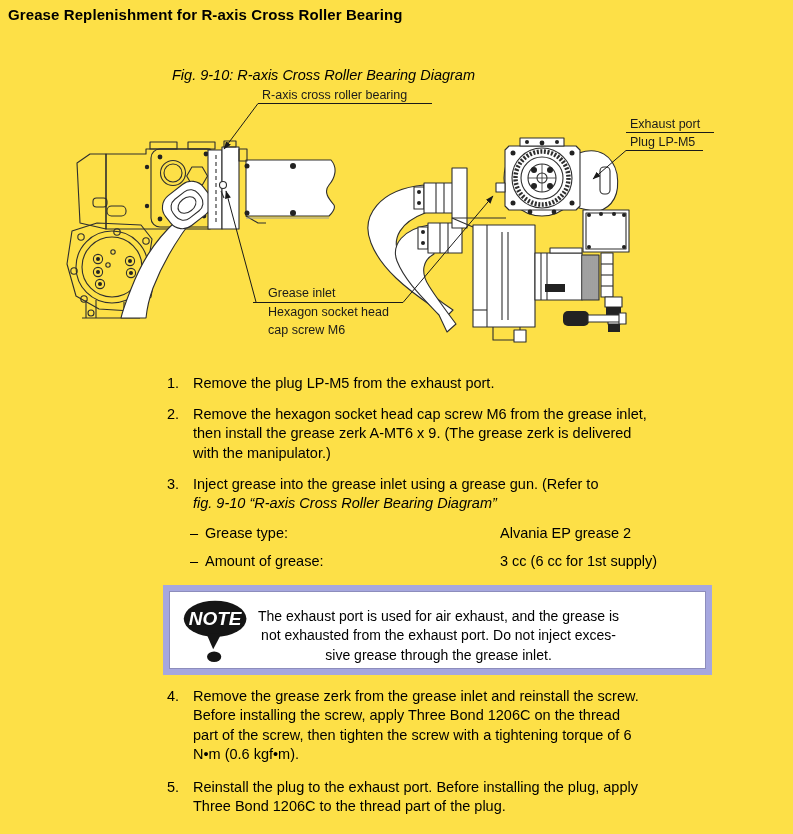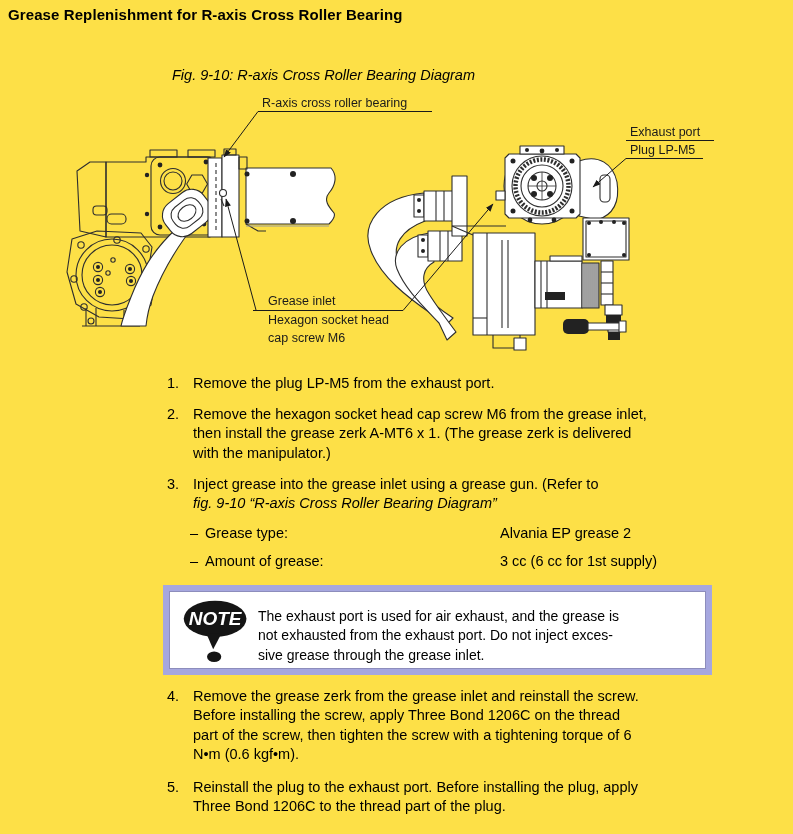--- a/index.html
+++ b/index.html
@@ -1,20 +1,20 @@
 <!DOCTYPE html>
 <html><head>
 <meta charset="utf-8">
 <style>
   html,body{margin:0;padding:0;background:#fff;}
   .page{position:relative;width:793px;height:834px;background:#fde047;overflow:hidden;
         font-family:"Liberation Sans",sans-serif;color:#000;}
   .title{position:absolute;left:8px;top:6px;font-size:15px;font-weight:bold;letter-spacing:.1px;}
   .caption{position:absolute;left:172px;top:31px;font-size:14.5px;font-style:italic;margin-top:36px;}
-  .fig{position:absolute;left:0;top:80px;width:760px;height:270px;margin-top:8px;}
+  .fig{position:absolute;left:0;top:80px;width:760px;height:270px;}
   .fig svg{display:block;}
   .fig text{font-family:"Liberation Sans",sans-serif;font-size:12.5px;fill:#1a1a1a;}
   .step{position:absolute;left:165px;width:575px;font-size:14.5px;line-height:19.3px;}
   .step .num{position:absolute;left:2px;top:0;}
   .step .txt{margin-left:28px;white-space:pre-line;}
   .step .it{font-style:italic;}
   .spec{position:absolute;left:0;top:0;width:793px;font-size:14.5px;line-height:19.3px;}
   .spec .dash{position:absolute;left:190px;}
   .spec .slabel{position:absolute;left:205px;}
   .spec .svalue{position:absolute;left:500px;text-align:center;}
@@ -240,42 +240,42 @@
   </div>
 
   <div class="step" style="top:374px">
     <span class="num">1.</span>
     <div class="txt">Remove the plug LP-M5 from the exhaust port.</div>
   </div>
 
   <div class="step" style="top:405px">
     <span class="num">2.</span>
     <div class="txt">Remove the hexagon socket head cap screw M6 from the grease inlet,
-then install the grease zerk A-MT6 x 1.  (The grease zerk is delivered
+then install the grease zerk A-MT6 x 9.  (The grease zerk is delivered
 with the manipulator.)</div>
   </div>
 
   <div class="step" style="top:475px">
     <span class="num">3.</span>
     <div class="txt"><span>Inject grease into the grease inlet using a grease gun.  (Refer to</span><br><span class="it">fig. 9-10  “R-axis Cross Roller Bearing Diagram”</span></div>
   </div>
 
   <div class="spec" style="top:524px">
     <span class="dash">–</span>
     <span class="slabel">Grease type:</span>
     <span class="svalue">Alvania EP grease 2</span>
   </div>
 
   <div class="spec" style="top:552px">
     <span class="dash">–</span>
     <span class="slabel">Amount of grease:</span>
     <span class="svalue">3 cc (6 cc for 1st supply)</span>
   </div>
 
-  <div class="note" style="border-color: rgb(166, 167, 223);">
+  <div class="note" style="border-color: rgb(166, 167, 223); text-align: center;">
     <svg class="note-icon" width="76" height="70" viewBox="0 0 80 72">
       <ellipse cx="38" cy="20" rx="33" ry="19" fill="#151515"></ellipse>
       <path d="M29,36 L36,52 L45,35 Z" fill="#151515"></path>
       <ellipse cx="37" cy="60" rx="7.5" ry="5.5" fill="#151515"></ellipse>
       <text x="38" y="27" text-anchor="middle" font-family="Liberation Sans, sans-serif" font-size="20" font-style="italic" font-weight="bold" fill="#ffffff">NOTE</text>
     </svg>
     <div class="note-text">The exhaust port is used for air exhaust, and the grease is
 not exhausted from the exhaust port.  Do not inject exces-
 sive grease through the grease inlet.</div>
   </div>

